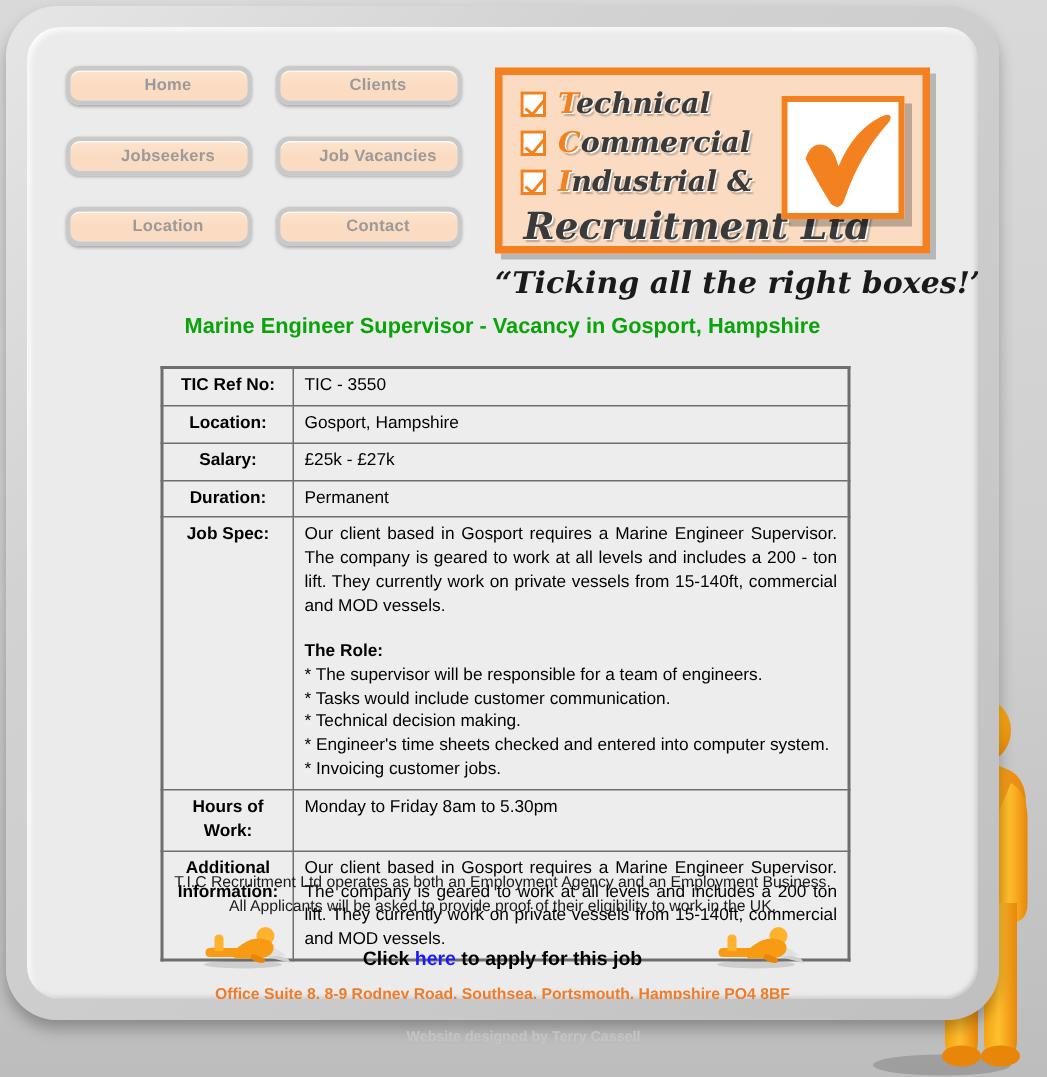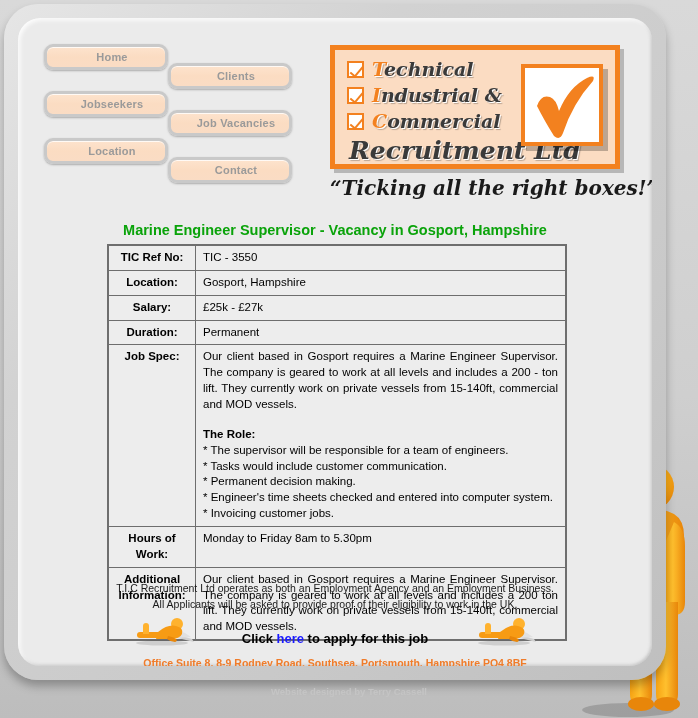--- a/index.html
+++ b/index.html
@@ -75,21 +75,21 @@
     box-shadow:5px 5px 0 rgba(0,0,0,.25);
   }
   #bigtick svg{position:absolute;left:6px;top:4px;}
   #tagline{
     position:absolute;left:312px;top:158px;width:292px;text-align:center;
     font-family:"DejaVu Serif",serif;font-style:italic;font-weight:bold;
     font-size:20px;color:#1a1a1a;white-space:nowrap;
   }
   
   #jobtitle{
-    position:absolute;left:0;top:204px;width:634px;text-align:center;
+    position:absolute;left:0;top:192px;width:634px;text-align:center;
     font-size:14.5px;font-weight:bold;color:#0aa30a;
   }
   
   #vactable{
     position:absolute;left:89px;top:226px;width:460px;
     border-collapse:collapse;background:#ededed;
     border:2px solid #6e6e6e;
   }
   #vactable td{
     border:1px solid #6e6e6e;
@@ -171,45 +171,45 @@
         <div class="btn">
             <span>Home</span>
           </div>
         <div class="btn">
             <span>Jobseekers</span>
           </div>
         <div class="btn">
             <span>Location</span>
           </div>
       </div>
-      <div class="navcol" style="left:150px;top:26px;margin-top:19px;">
+      <div class="navcol" style="left:166px;top:26px;">
         <div class="btn">
             <span>Clients</span>
           </div>
         <div class="btn">
             <span>Job Vacancies</span>
           </div>
         <div class="btn">
             <span>Contact</span>
           </div>
       </div>
 
       <div id="logo">
         <div class="logo-lines">
           <div class="logo-row">
             <span class="tickbox"></span>
             <span class="logo-word"><span class="cap">T</span><span>echnical</span></span>
           </div>
           <div class="logo-row">
             <span class="tickbox"></span>
-            <span class="logo-word"><span class="cap">I</span><span>ndustrial &amp;</span></span>
+            <span class="logo-word"><span class="cap">C</span><span>ommercial</span></span>
           </div>
           <div class="logo-row">
             <span class="tickbox"></span>
-            <span class="logo-word"><span class="cap">C</span><span>ommercial</span></span>
+            <span class="logo-word"><span class="cap">I</span><span>ndustrial &amp;</span></span>
           </div>
           <div class="logo-last">Recruitment Ltd</div>
         </div>
         <div id="bigtick">
           <svg width="66" height="70" viewBox="0 0 66 70">
             <path d="M6 34 q4 -12 13 -9 q6 2 9 14 q10 -24 28 -33 q9 -4 6 3 q-20 22 -30 52 q-3 8 -9 3 q-10 -16 -17 -30 z" fill="#f3811f"></path>
           </svg>
         </div>
       </div>
       <div id="tagline">“Ticking all the right boxes!”</div>
@@ -235,21 +235,21 @@
             <td>Permanent</td>
           </tr>
           <tr>
             <td class="lbl" style="vertical-align:top;">Job Spec:</td>
             <td>
               <div class="jt">Our client based in Gosport requires a Marine Engineer Supervisor. The company is geared to work at all levels and includes a 200 - ton lift. They currently work on private vessels from 15-140ft, commercial and MOD vessels.</div>
               <div style="height:14px;"></div>
               <div class="rolehdr">The Role:</div>
               <div>* The supervisor will be responsible for a team of engineers.</div>
               <div>* Tasks would include customer communication.</div>
-              <div>* Permanent decision making.</div>
+              <div>* Technical decision making.</div>
               <div>* Engineer's time sheets checked and entered into computer system.</div>
               <div>* Invoicing customer jobs.</div>
             </td>
           </tr>
           <tr>
             <td class="lbl">Hours of Work:</td>
             <td>Monday to Friday 8am to 5.30pm</td>
           </tr>
           <tr>
             <td class="lbl" style="vertical-align:top;">Additional Information:</td>

